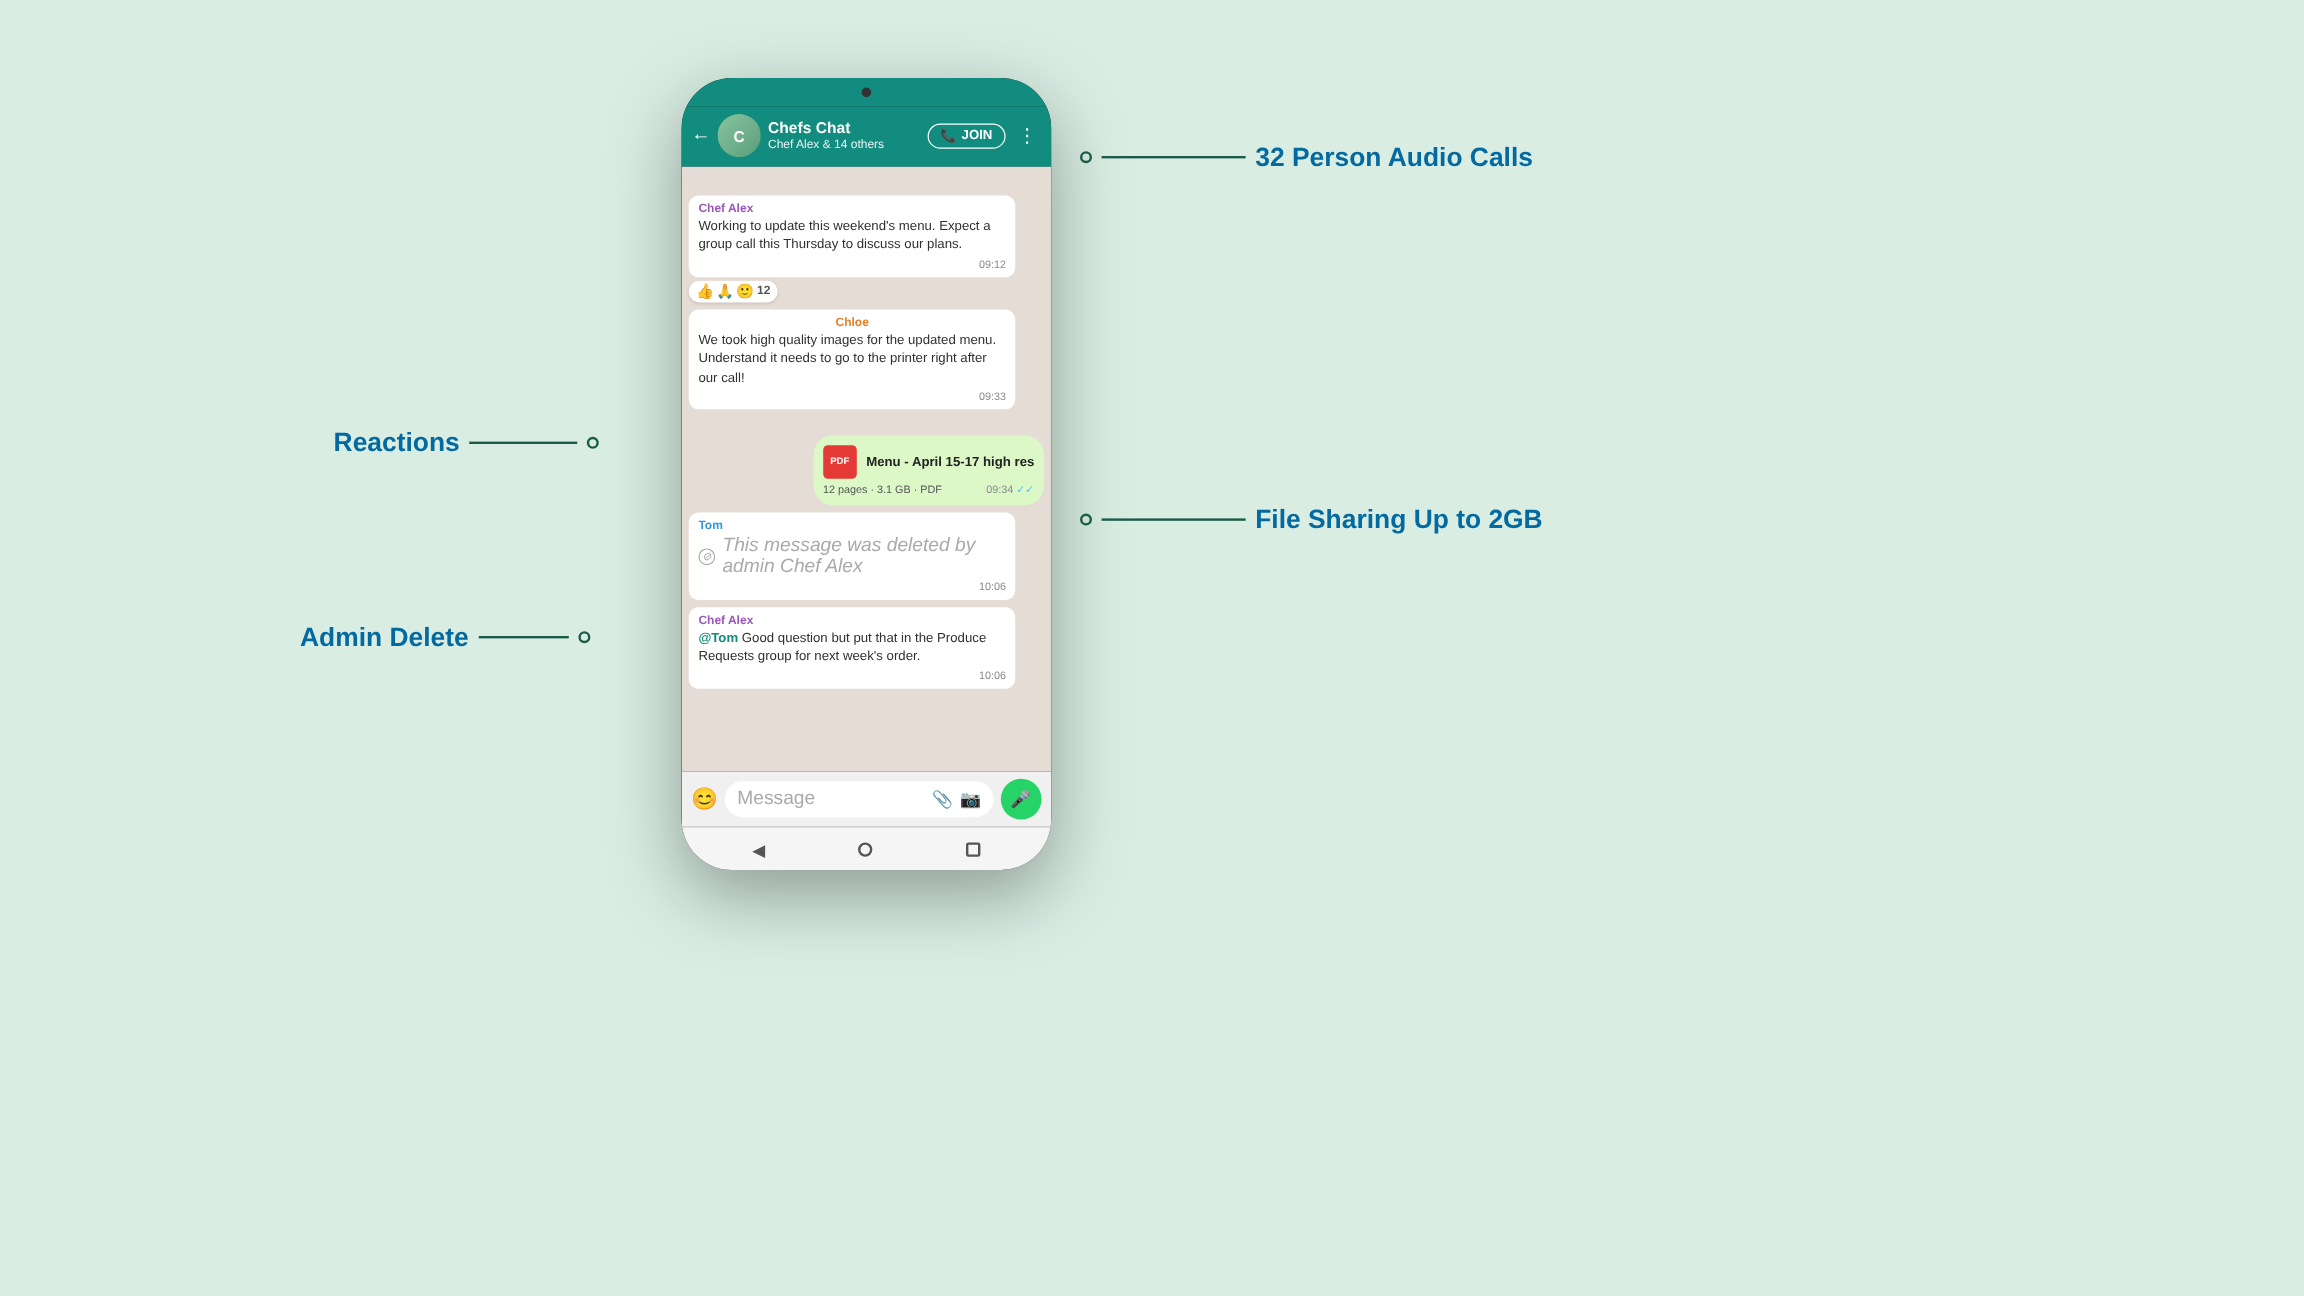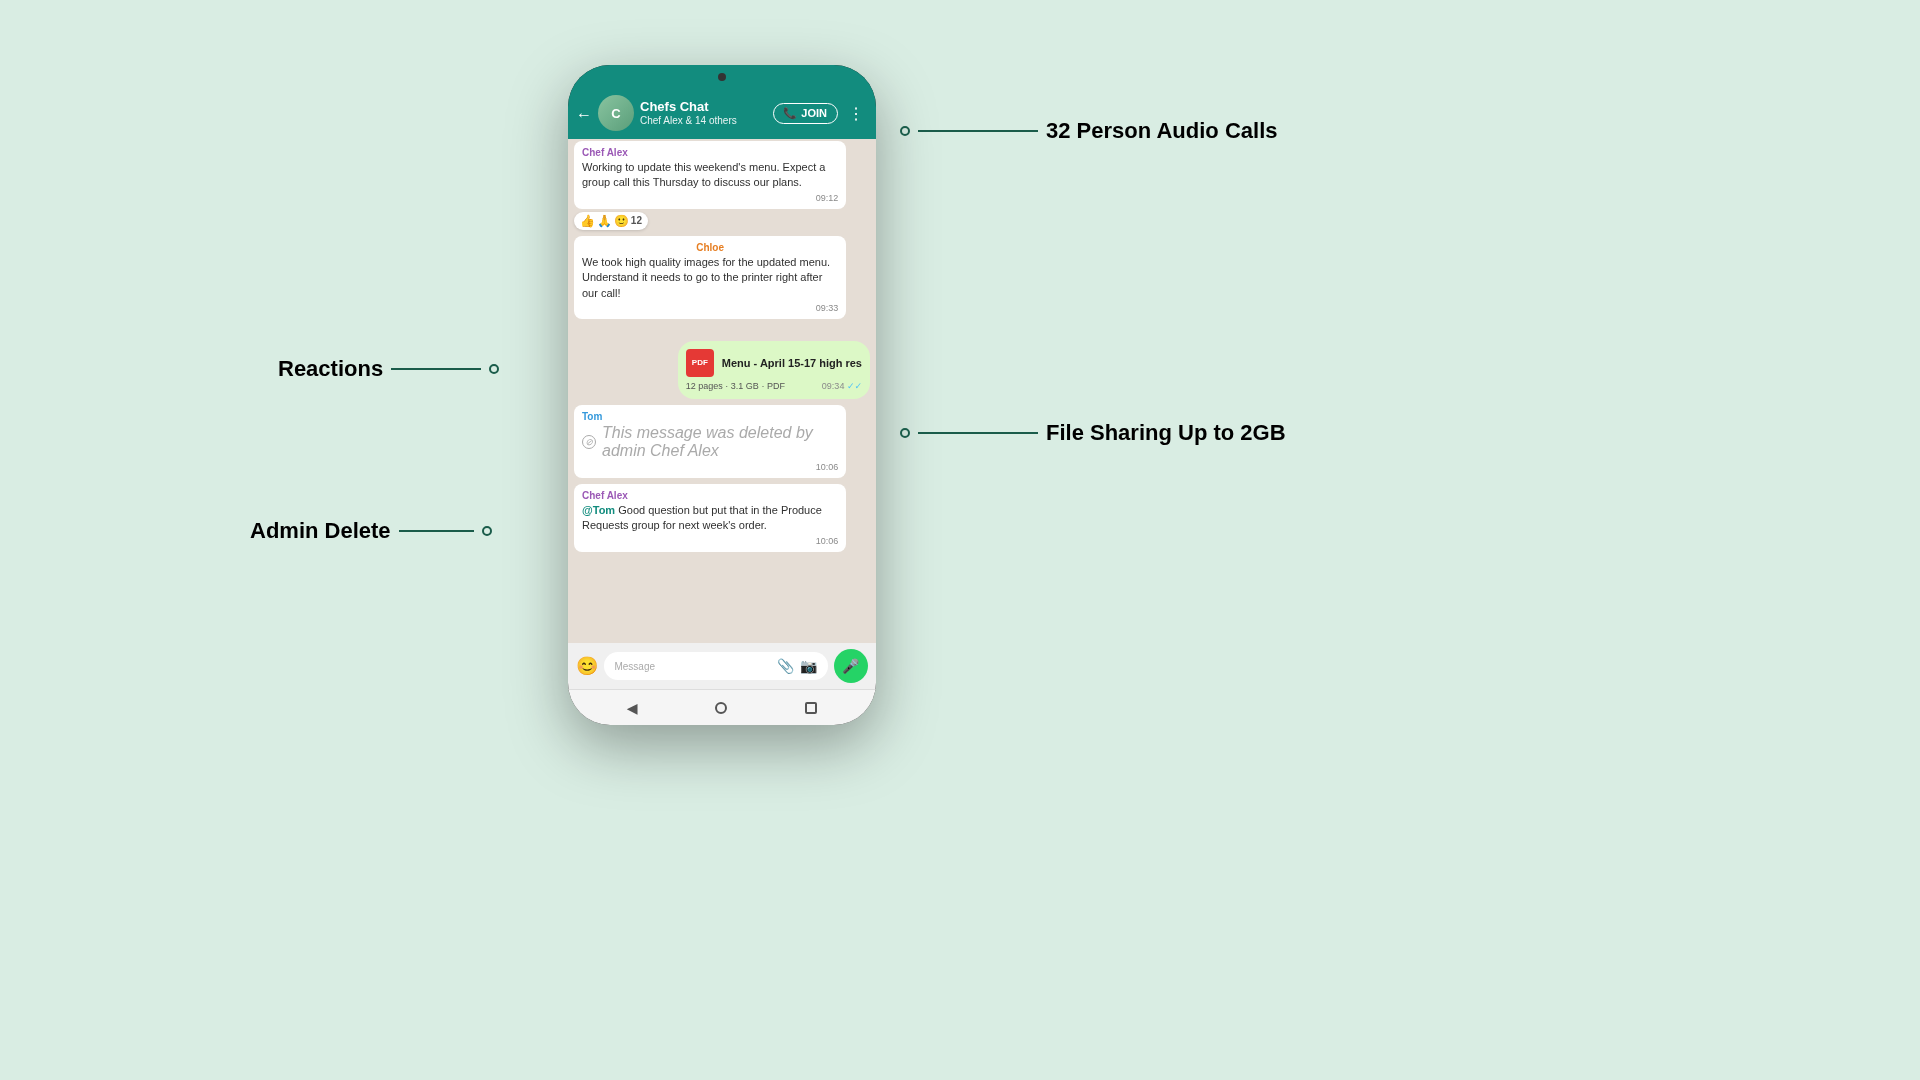--- a/index.html
+++ b/index.html
@@ -14,21 +14,21 @@
     }
 
     
     .annotation {
       position: absolute;
       display: flex;
       align-items: center;
       gap: 0;
     }
     .annotation-text {
-      color: #000000;
+      color: #0369a1;
       font-size: 22px;
       font-weight: 600;
       white-space: nowrap;
     }
     .annotation-line {
       height: 2px;
       background: #1a5c4a;
       display: inline-block;
     }
     .annotation-dot {
@@ -149,21 +149,21 @@
       cursor: pointer;
     }
 
     
     .wa-chat-area {
       flex: 1;
       background: #e5ddd5;
       overflow: hidden;
       display: flex;
       flex-direction: column;
-      padding: 2px 6px;
+      padding: 24px 6px;
       gap: 6px;
     }
 
     
     .msg-bubble {
       border-radius: 8px;
       padding: 6px 8px;
       max-width: 92%;
       position: relative;
     }
@@ -432,21 +432,21 @@
           <span> Good question but put that in the Produce Requests group for next week's order.</span>
         </div>
         <div class="msg-meta">10:06</div>
       </div>
 
     </div>
 
     <div class="wa-input-bar">
       <span class="wa-emoji-btn">😊</span>
       <div class="wa-input-field">
-        <span style="color:#aaa;font-size:10px;">Message</span>
+        <span style="color:#aaa;font-size:16px;">Message</span>
         <div class="wa-input-icons">
           <span>📎</span>
           <span>📷</span>
         </div>
       </div>
       <div class="wa-mic-btn">
         <span>🎤</span>
       </div>
     </div>
 

